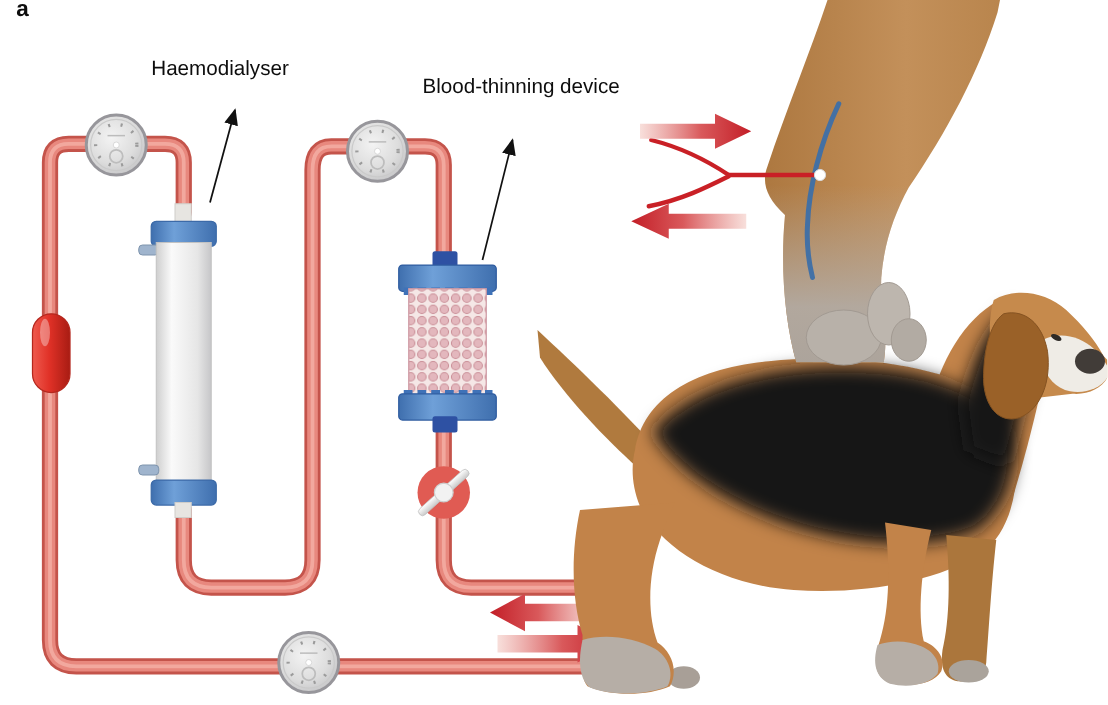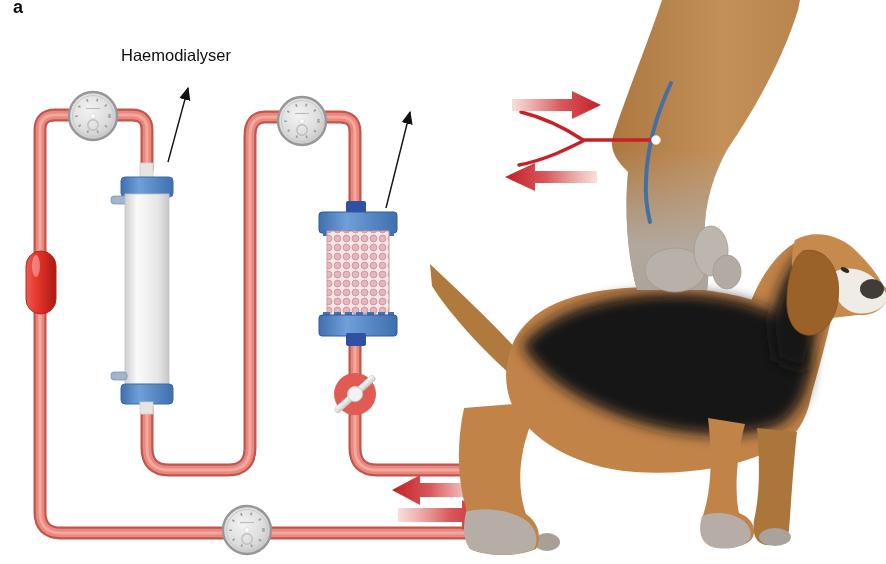--- a/index.html
+++ b/index.html
@@ -206,13 +206,14 @@
   </g>
 
   <g>
     <line class="ann" x1="168" y1="162" x2="188" y2="88" marker-end="url(#ah)"></line>
     <line class="ann" x1="386" y1="208" x2="410" y2="112" marker-end="url(#ah)"></line>
   </g>
 </svg>
 
   <div class="fig-label" style="left:13px;top:-3px;">a</div>
   <div class="callout" style="left:121px;top:46px;">Haemodialyser</div>
+  <div class="callout" style="left:338px;top:60px;">Blood-thinning device</div>
 </div>
 
 </body></html>

